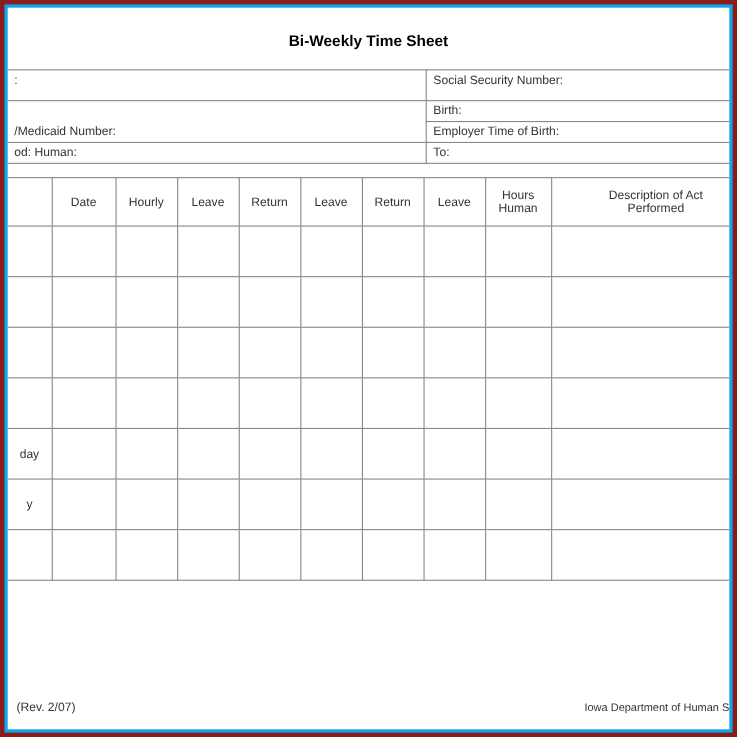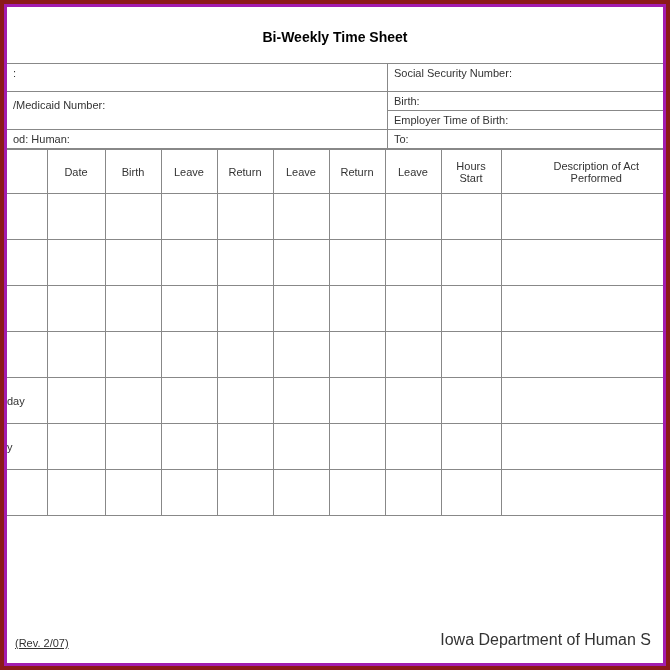--- a/index.html
+++ b/index.html
@@ -7,21 +7,21 @@
     width: 670px;
     height: 670px;
     background: #8b1a1a;
     padding: 4px;
     font-family: Arial, Helvetica, sans-serif;
     overflow: hidden;
   }
   .outer-gold {
     width: 100%;
     height: 100%;
-    background: #a21caf;
+    background: #0ea5e9;
     padding: 3px;
   }
   .inner-white {
     width: 100%;
     height: 100%;
     background: #ffffff;
     position: relative;
     overflow: hidden;
   }
   .doc-title {
@@ -48,21 +48,21 @@
   .info-table td.right-cut { border-right: none; }
   .info-table td.left-col { width: 58%; }
   .info-table td.right-col { width: 42%; }
   .info-row-tall td { height: 28px; vertical-align: top; padding-top:3px;}
   
   .time-table {
     width: 100%;
     border-collapse: collapse;
     font-size: 11px;
     color: #333;
-    margin-top: 0;
+    margin-top: 12px;
   }
   .time-table th, .time-table td {
     border: 1px solid #888;
     text-align: center;
     vertical-align: middle;
     font-weight: normal;
   }
   .time-table th {
     height: 44px;
     padding: 2px 4px;
@@ -73,78 +73,77 @@
   .time-table .c0 { width: 40px; border-left:none;} 
   .time-table .c1 { width: 58px; } 
   .time-table .c2 { width: 56px; } 
   .time-table .c3 { width: 56px; } 
   .time-table .c4 { width: 56px; } 
   .time-table .c5 { width: 56px; } 
   .time-table .c6 { width: 56px; } 
   .time-table .c7 { width: 56px; } 
   .time-table .c8 { width: 60px; } 
   .time-table .c9 { border-right:none;padding-left:32px; }
-  .time-table td.day-label { text-align: left; padding-left:0; font-size:11px; border-left:none;}
+  .time-table td.day-label { text-align: center; padding-left:0; font-size:11px; border-left:none;}
 
   .footer-left {
     position: absolute;
     left: 8px;
     bottom: 14px;
     font-size: 11px;
     color: #333;
-    text-decoration: underline;
   }
   .footer-right {
     position: absolute;
-    right: 12px;
+    right: 0;
     bottom: 14px;
-    font-size: 16px;
+    font-size: 10px;
     color: #333;
     white-space: nowrap;
   }
 </style>
 </head>
 <body>
 
 <div class="outer-gold">
   <div class="inner-white">
     <div class="doc-title">Bi-Weekly Time Sheet</div>
 
     <table class="info-table">
       <tbody>
           <tr class="info-row-tall">
         <td class="left-col">:</td>
         <td class="right-col right-cut">Social Security Number:</td>
       </tr>
       <tr>
-        <td class="left-col" rowspan="2" style="vertical-align:bottom; padding-bottom:18px;">/Medicaid Number:</td>
+        <td class="left-col" rowspan="2" style="vertical-align:bottom; padding-bottom:3px;">/Medicaid Number:</td>
         <td class="right-col right-cut">Birth:</td>
       </tr>
       <tr>
         <td class="right-col right-cut">Employer Time of Birth:</td>
       </tr>
       <tr>
         <td class="left-col">od:  Human:</td>
         <td class="right-col right-cut">To:</td>
       </tr>
     </tbody>
       </table>
 
     <table class="time-table">
       <thead>
         <tr>
           <th class="c0"></th>
           <th class="c1">Date</th>
-          <th class="c2">Birth</th>
+          <th class="c2">Hourly</th>
           <th class="c3">Leave</th>
           <th class="c4">Return</th>
           <th class="c5">Leave</th>
           <th class="c6">Return</th>
           <th class="c7">Leave</th>
-          <th class="c8">Hours Start</th>
+          <th class="c8">Hours Human</th>
           <th class="c9">Description of Act Performed</th>
         </tr>
       </thead>
       <tbody>
         <tr>
           <td class="c0 day-label"></td>
           <td class="c1"></td>
             <td class="c2"></td>
             <td class="c3"></td>
             <td class="c4"></td>

